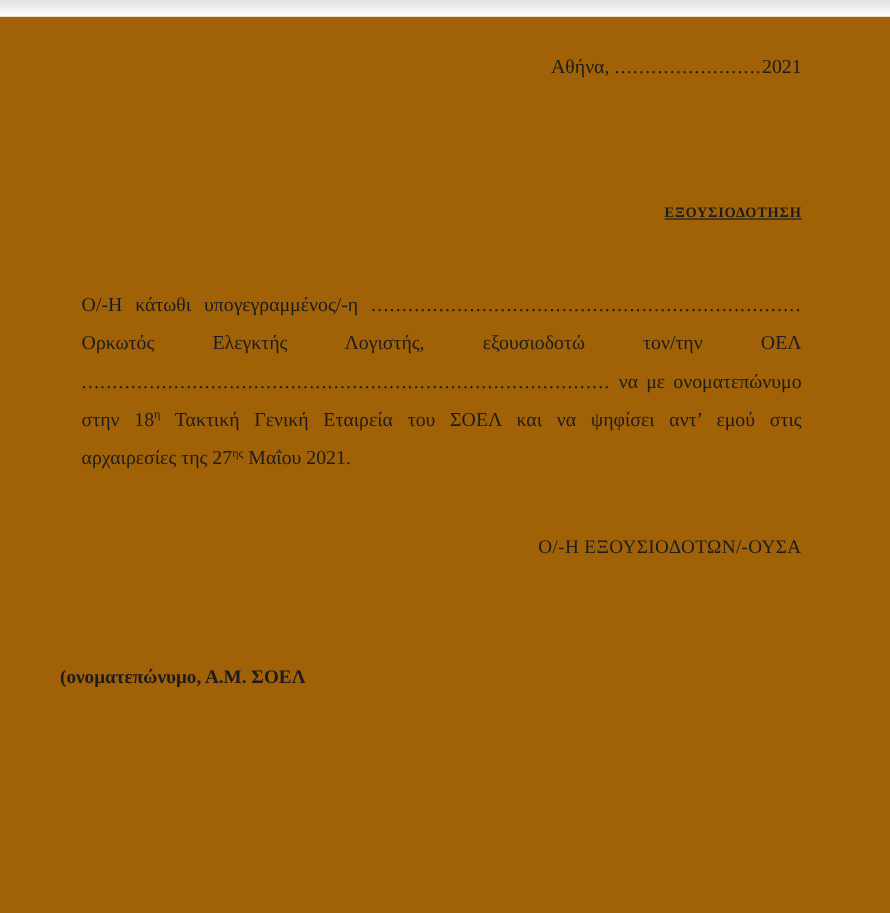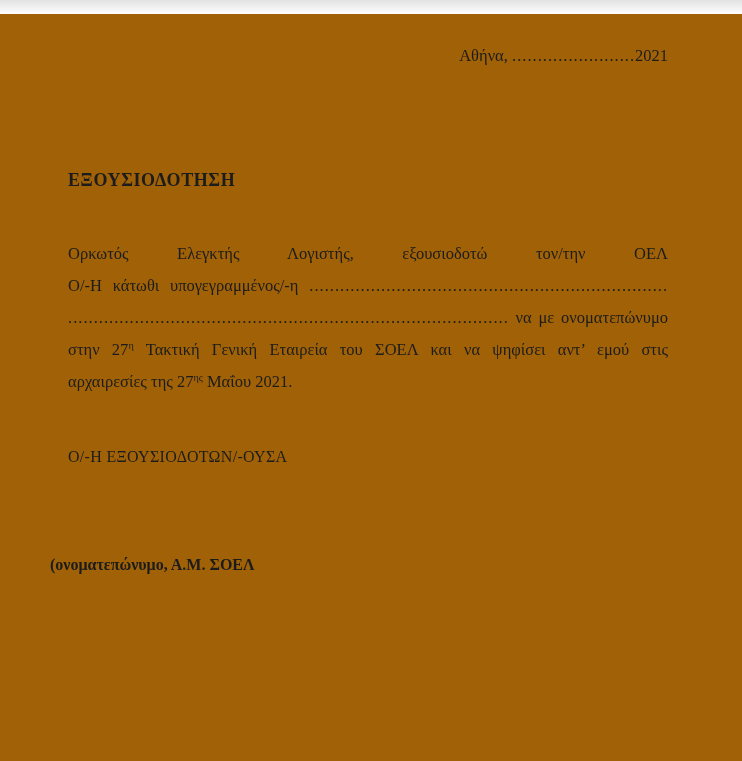--- a/index.html
+++ b/index.html
@@ -29,24 +29,25 @@
     width: 600px;
     text-align: right;
     font-size: 16.5px;
     white-space: nowrap;
   }
   .doc-title {
     position: absolute;
     top: 170px;
     left: 68px;
     width: 600px;
-    text-align: left;
+    text-align: right;
     font-weight: bold;
-    font-size: 18px;
+    font-size: 12px;
     letter-spacing: 0.6px;
+    text-decoration: underline;
   }
   .body-par {
     position: absolute;
     top: 238px;
     left: 68px;
     width: 600px;
     font-size: 16.5px;
     line-height: 32px;
   }
   .jline {
@@ -63,21 +64,21 @@
   sup {
     font-size: 62%;
     line-height: 0;
     vertical-align: super;
   }
   .sig-heading {
     position: absolute;
     top: 448px;
     left: 68px;
     width: 600px;
-    text-align: left;
+    text-align: right;
     font-size: 16px;
     letter-spacing: 0.3px;
   }
   .closing {
     position: absolute;
     top: 549px;
     left: 50px;
     width: 600px;
     text-align: left;
     font-weight: bold;
@@ -91,27 +92,27 @@
 <div class="page">
 
   <div class="top-shadow"></div>
 
   <div class="date-line"><span>Αθήνα, </span><span class="dots">........................</span><span>2021</span></div>
 
   <div class="doc-title">ΕΞΟΥΣΙΟΔΟΤΗΣΗ</div>
 
   <div class="body-par">
 
+    <div class="jline"><span>Ο/-Η κάτωθι υπογεγραμμένος/-η </span><span class="dots">......................................................................</span></div>
+
     <div class="jline">Ορκωτός Ελεγκτής Λογιστής, εξουσιοδοτώ τον/την ΟΕΛ</div>
-
-    <div class="jline"><span>Ο/-Η κάτωθι υπογεγραμμένος/-η </span><span class="dots">......................................................................</span></div>
 
     <div class="jline"><span class="dots">......................................................................................</span><span> να με ονοματεπώνυμο</span></div>
 
-    <div class="jline"><span>στην 27</span><sup>η</sup><span> Τακτική Γενική Εταιρεία του ΣΟΕΛ και να ψηφίσει αντ’ εμού στις</span></div>
+    <div class="jline"><span>στην 18</span><sup>η</sup><span> Τακτική Γενική Εταιρεία του ΣΟΕΛ και να ψηφίσει αντ’ εμού στις</span></div>
 
     <div class="jline last"><span>αρχαιρεσίες της 27</span><sup>ης</sup><span> Μαΐου 2021.</span></div>
 
   </div>
 
   <div class="sig-heading">Ο/-Η ΕΞΟΥΣΙΟΔΟΤΩΝ/-ΟΥΣΑ</div>
 
   <div class="closing">
     <div>(ονοματεπώνυμο, Α.Μ. ΣΟΕΛ</div>
   </div>

